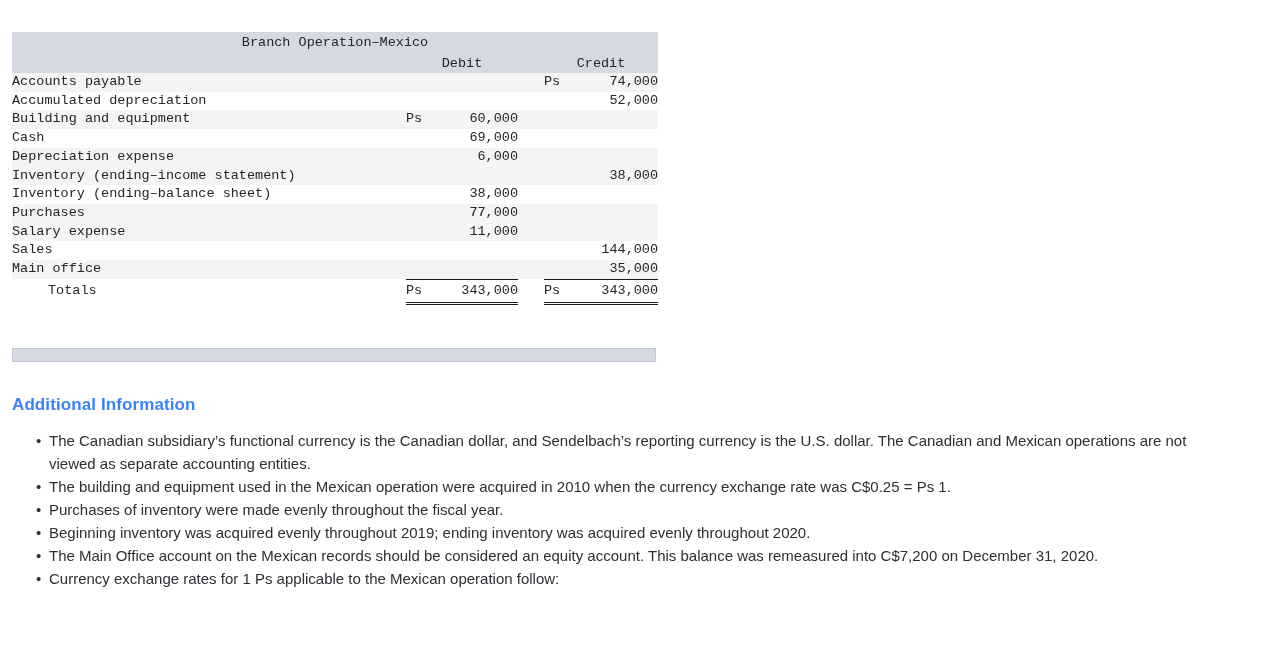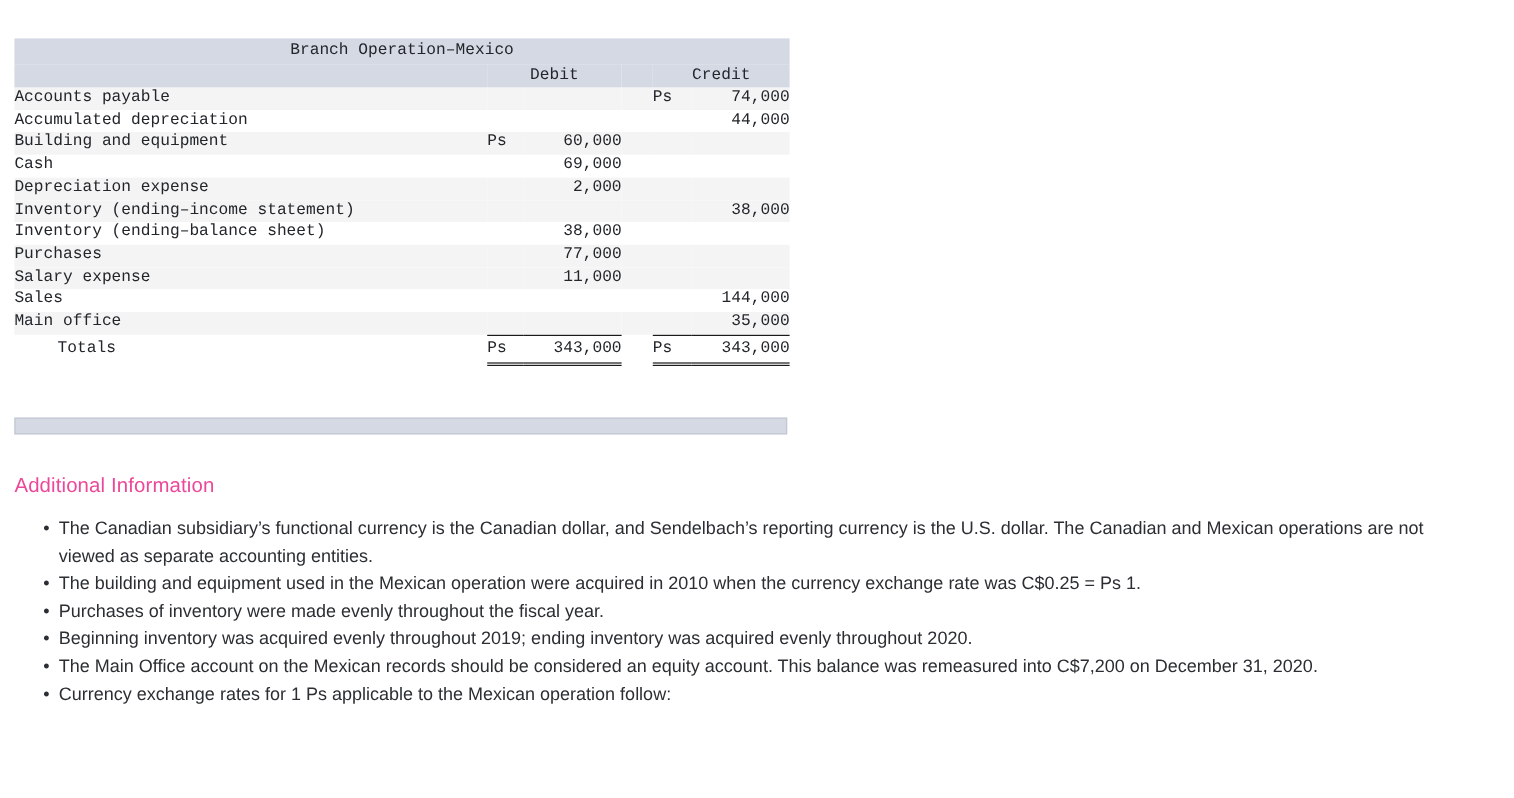--- a/index.html
+++ b/index.html
@@ -101,22 +101,22 @@
   
   .addl {
     position: absolute;
     left: 12px;
     top: 394px;
     width: 1200px;
   }
   .addl h2 {
     margin: 0;
     font-size: 17px;
-    font-weight: normal;
-    color: #ec4899;
+    font-weight: bold;
+    color: #3b82f6;
     line-height: 22px;
     letter-spacing: 0.1px;
   }
   ul.notes {
     margin: 13px 0 0 0;
     padding: 0 0 0 24px;
     list-style: none;
   }
   ul.notes li {
     position: relative;
@@ -169,42 +169,42 @@
           <td></td>
           <td class="cur">Ps</td>
           <td class="val">74,000</td>
         </tr>
         <tr class="r plain">
           <td class="acct">Accumulated depreciation</td>
           <td class="cur"></td>
           <td class="val"></td>
           <td></td>
           <td class="cur"></td>
-          <td class="val">44,000</td>
+          <td class="val">52,000</td>
         </tr>
         <tr class="r shade">
           <td class="acct">Building and equipment</td>
           <td class="cur">Ps</td>
           <td class="val">60,000</td>
           <td></td>
           <td class="cur"></td>
           <td class="val"></td>
         </tr>
         <tr class="r plain">
           <td class="acct">Cash</td>
           <td class="cur"></td>
           <td class="val">69,000</td>
           <td></td>
           <td class="cur"></td>
           <td class="val"></td>
         </tr>
         <tr class="r shade">
           <td class="acct">Depreciation expense</td>
           <td class="cur"></td>
-          <td class="val">2,000</td>
+          <td class="val">6,000</td>
           <td></td>
           <td class="cur"></td>
           <td class="val"></td>
         </tr>
         <tr class="r shade">
           <td class="acct">Inventory (ending–income statement)</td>
           <td class="cur"></td>
           <td class="val"></td>
           <td></td>
           <td class="cur"></td>

